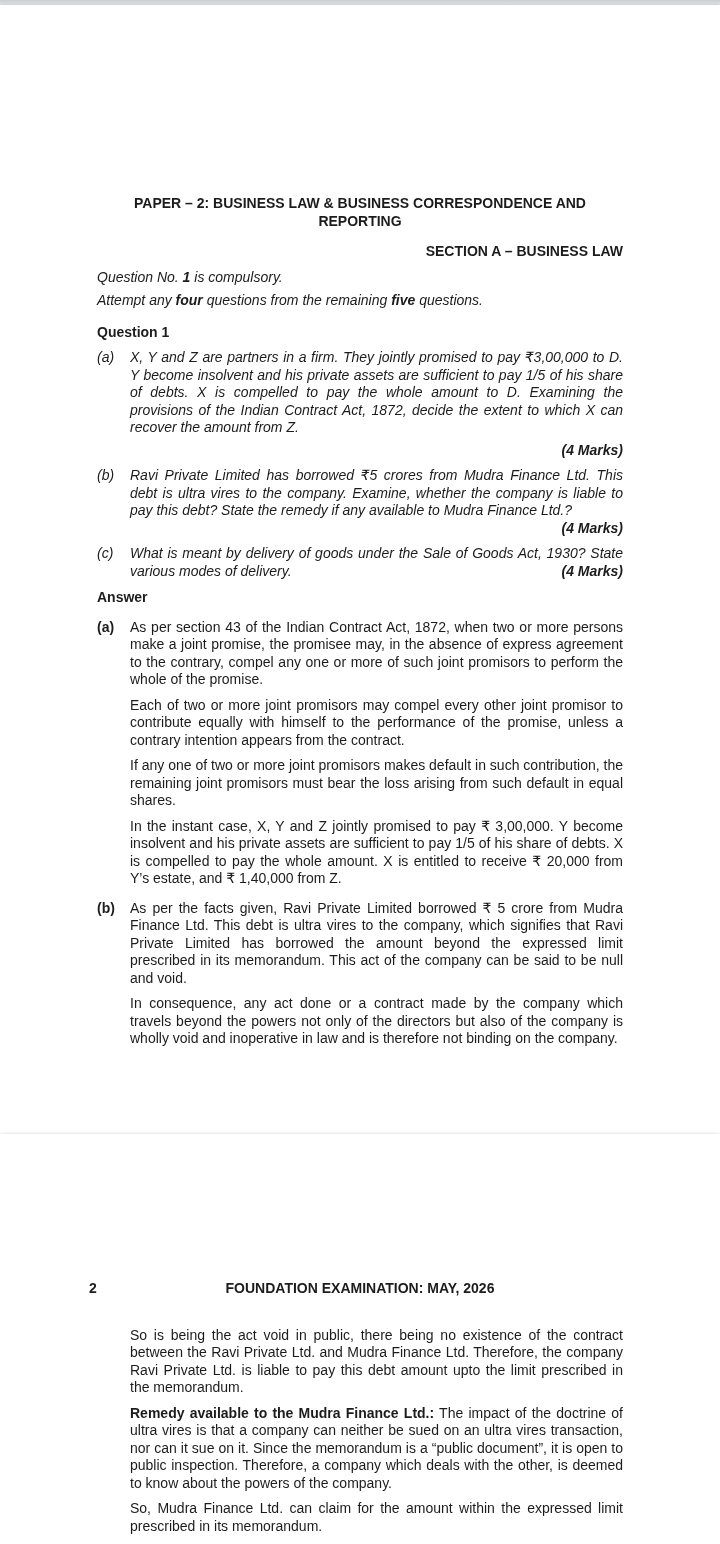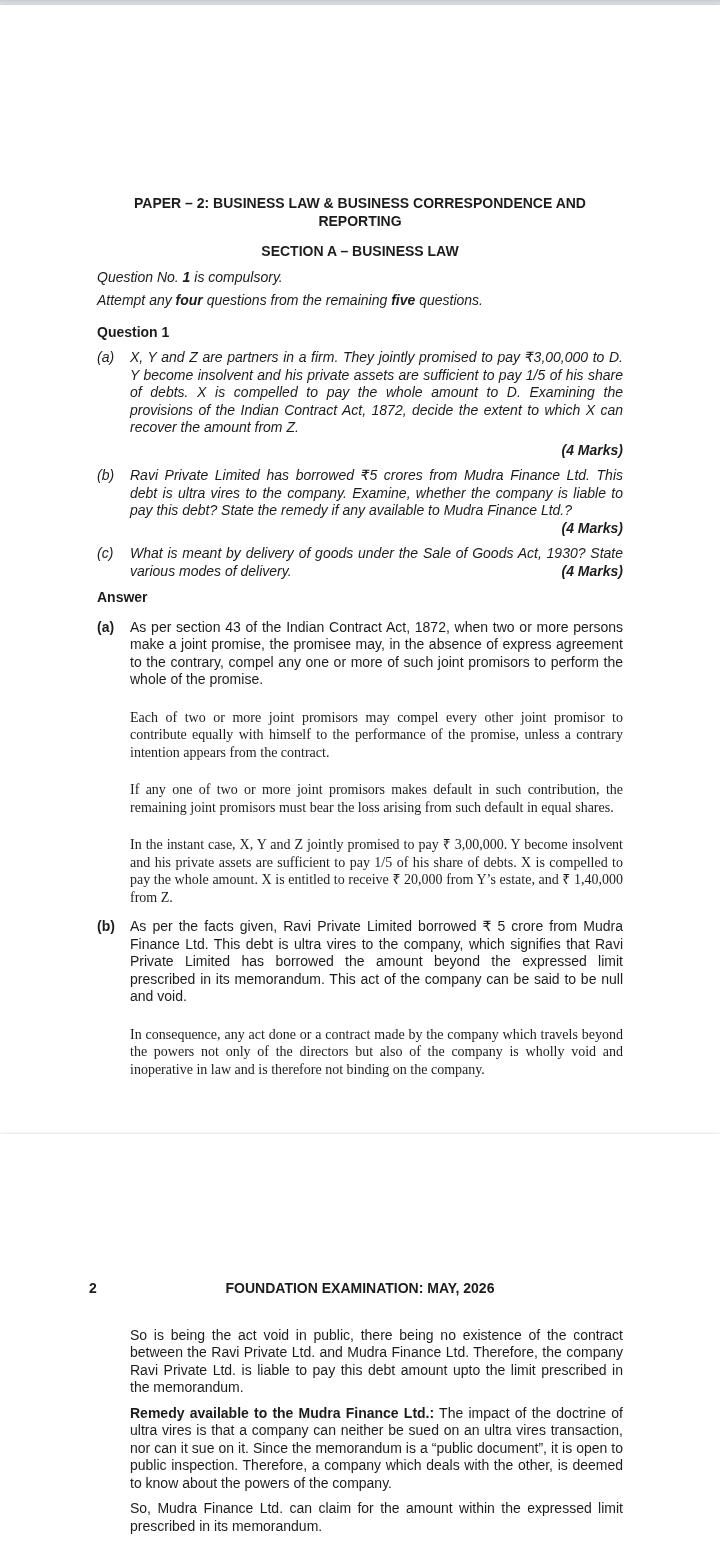--- a/index.html
+++ b/index.html
@@ -34,21 +34,21 @@
   }
   .p1-content { padding-top:190px; }
   .p2-content { padding-top:146px; }
 
   .doc-title {
     font-weight:bold;
     text-align:center;
   }
   .section-head {
     font-weight:bold;
-    text-align:center;
+    text-align:right;
     margin-top:13px;
   }
   .note {
     font-style:italic;
     text-align:left;
     margin-top:8px;
   }
   .note.second { margin-top:6px; }
   .q-head {
     font-weight:bold;
@@ -87,21 +87,21 @@
   }
   .aitem .alabel {
     flex:0 0 33px;
     font-weight:bold;
   }
   .aitem .abody { flex:1; }
   .abody p {
     margin:0;
     text-align:justify;
   }
-  .abody p + p { margin-top:20px;font-family:Liberation Serif, serif; }
+  .abody p + p { margin-top:8px; }
   .copyright {
     position:absolute;
     left:50px;
     bottom:31px;
     font-family:"Liberation Serif","DejaVu Serif",serif;
     font-weight:bold;
     font-size:14.5px;
     color:#4d7c0f;
   }
   .p2-headrow {

